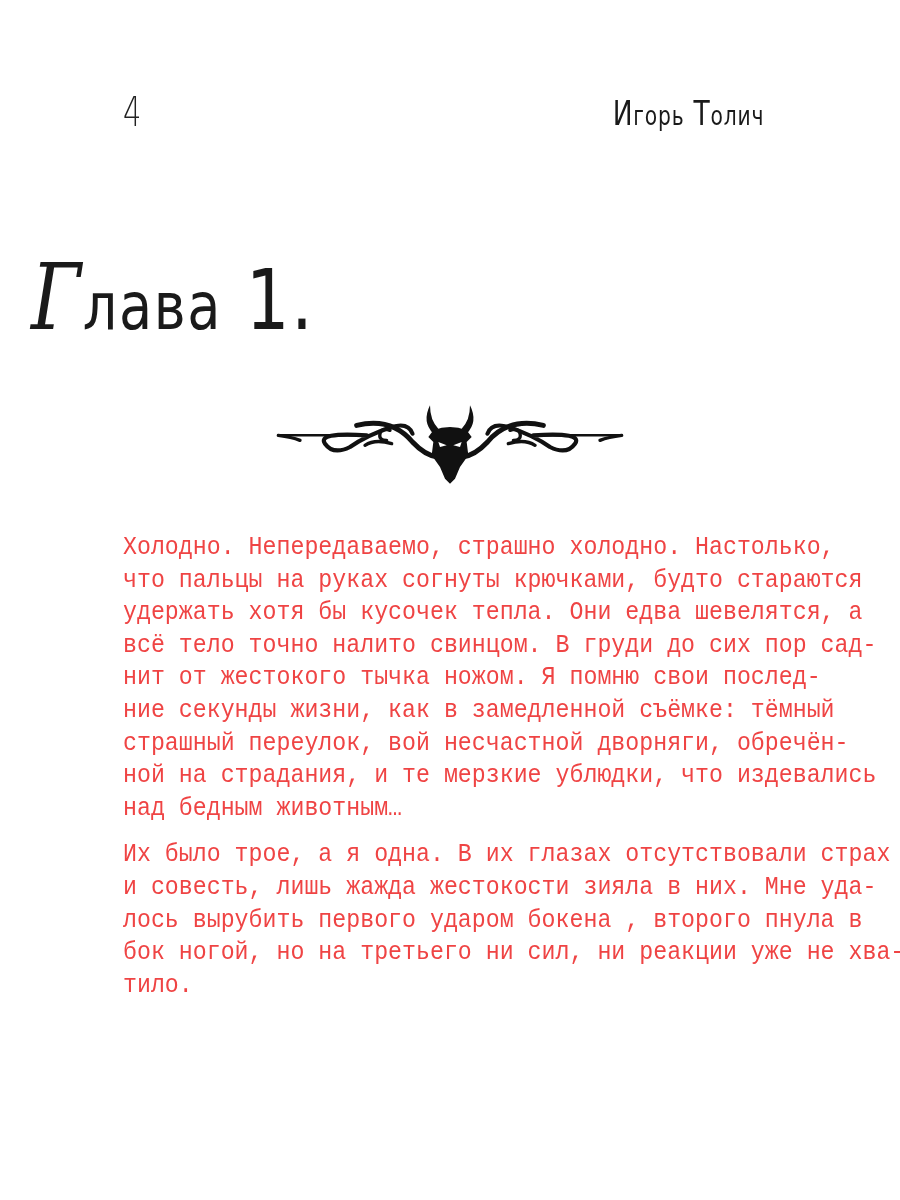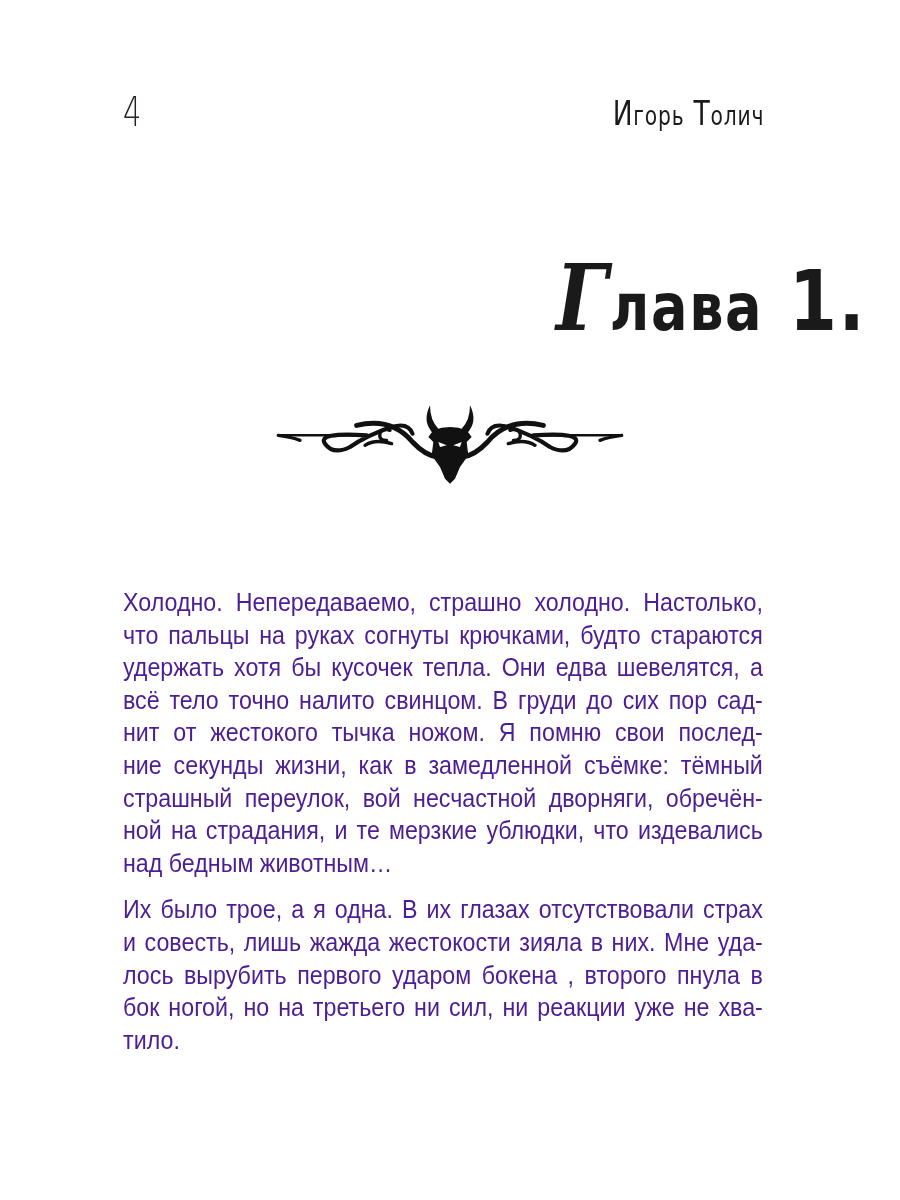--- a/index.html
+++ b/index.html
@@ -42,23 +42,23 @@
       white-space: nowrap;
     }
     .running-header .small {
       font-size: 26px;
     }
     .chapter-title {
       position: absolute;
       left: 0;
       width: 900px;
       top: 250px;
-      text-align: right;
+      text-align: left;
       font-family: "DejaVu Sans", sans-serif;
-      font-weight: 700;
+      font-weight: 400;
       font-size: 84px;
       line-height: 96px;
       letter-spacing: 2px;
       color: #1a1a1a;
       white-space: nowrap;
     }
     .chapter-title .title-inner {
       display: inline-block;
       transform: scaleX(0.82);
     }
@@ -73,25 +73,25 @@
     .ornament {
       position: absolute;
       left: 240px;
       top: 392px;
       width: 420px;
       height: 100px;
     }
     .body-text {
       position: absolute;
       left: 123px;
-      top: 586px;
+      top: 532px;
       width: 640px;
-      font-family: Liberation Sans, sans-serif;
+      font-family: Liberation Mono, monospace;
       font-size: 25px;
-      color: #4c1d95;
+      color: #ef4444;
     }
     .line {
       display: block;
       height: 32.6px;
       line-height: 32.6px;
       white-space: nowrap;
       text-align: justify;
       text-align-last: justify;
       transform: scaleX(0.93);
       transform-origin: left center;

